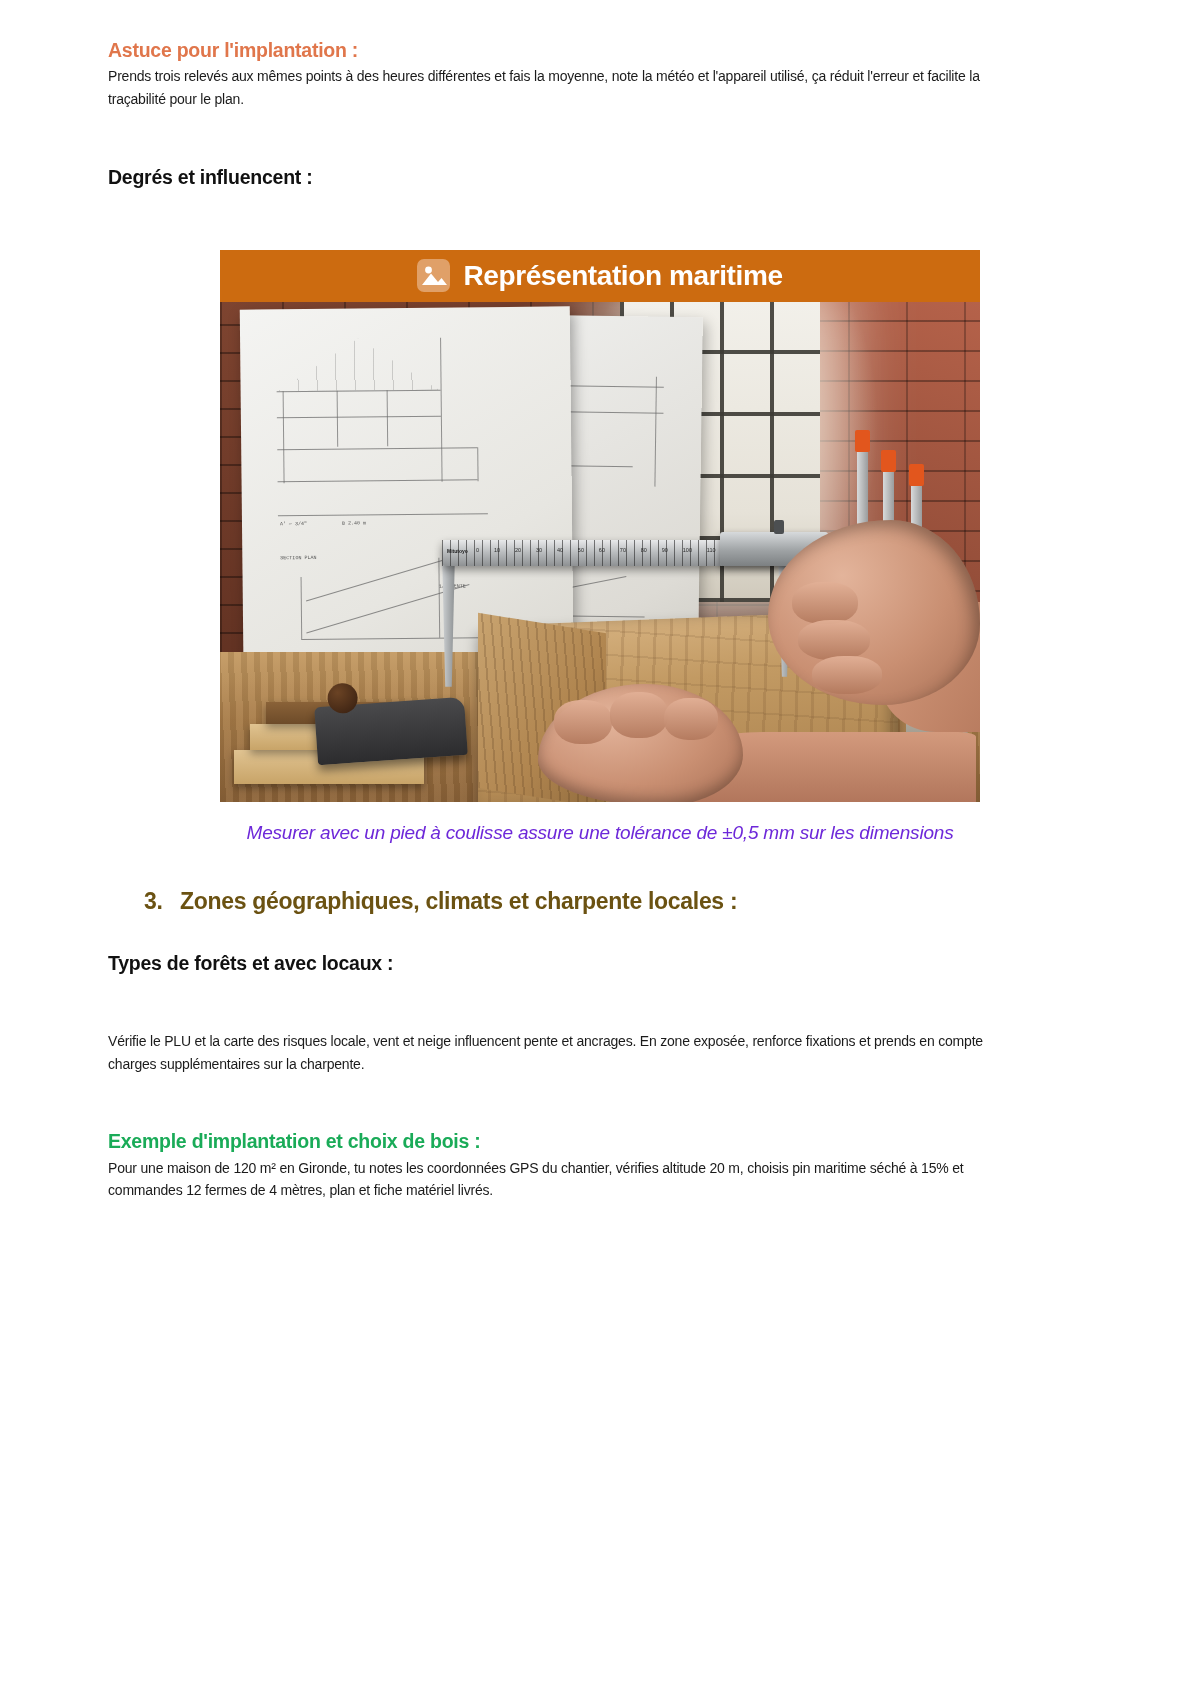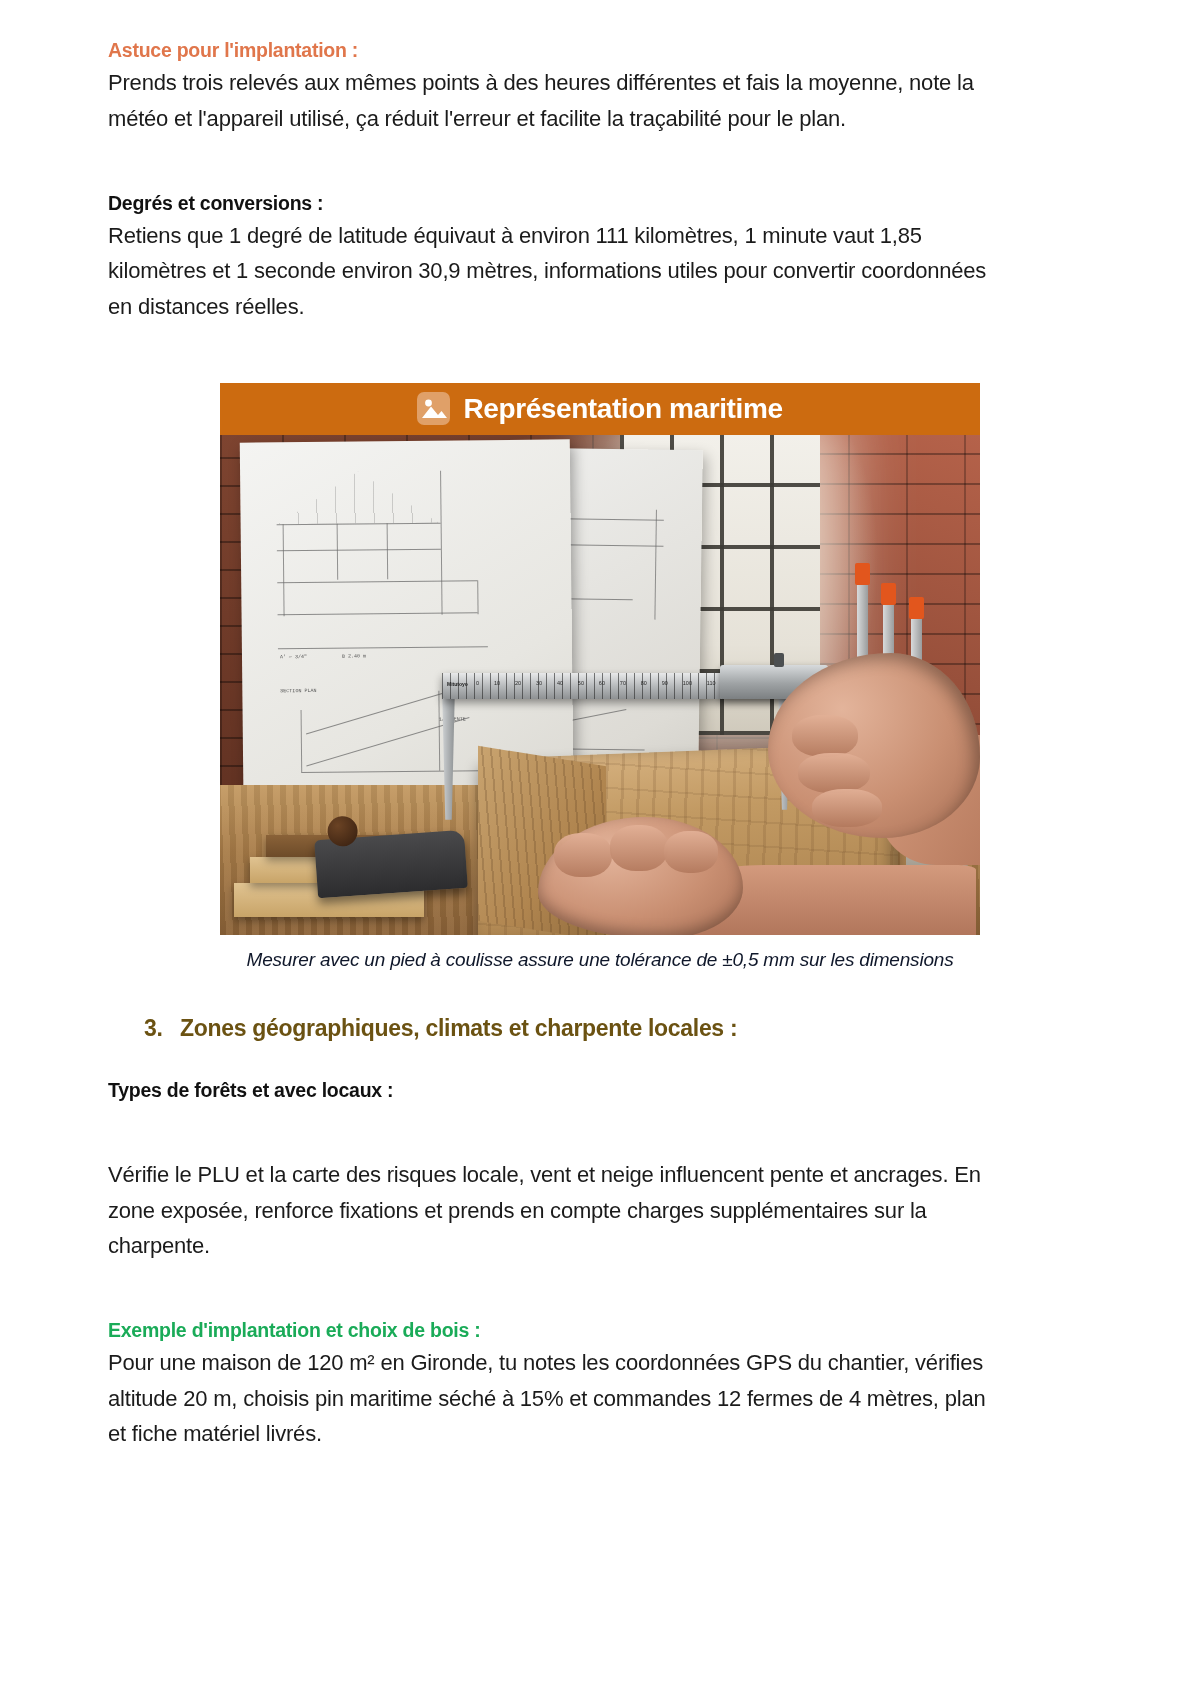--- a/index.html
+++ b/index.html
@@ -27,21 +27,21 @@
     font-size: 19.5px;
     font-weight: bold;
     letter-spacing: -0.25px;
     line-height: 1.5;
   }
   .h-sub.orange { color: #e0764b; }
   .h-sub.dark   { color: #111111; }
   .h-sub.green  { color: #1aab58; }
 
   .para {
-    font-size: 22px;
+    font-size: 14px;
     color: #1b1b1b;
     line-height: 1.62;
     letter-spacing: -0.2px;
     max-width: 895px;
   }
 
   .spacer-1 { height: 30px; }
   .spacer-2 { height: 36px; }
 
   
@@ -299,25 +299,25 @@
     background: linear-gradient(180deg, #b9b3a7 0%, #8f887b 100%);
     border-radius: 4px 4px 7px 7px;
   }
   .mug::after {
     content: ""; position: absolute; right: -14px; top: 12px;
     width: 18px; height: 22px; border: 5px solid #9c9488;
     border-left-color: transparent; border-radius: 0 50% 50% 0;
   }
 
   .fig-caption {
-    margin-top: 14px;
+    margin-top: 20px;
     text-align: center;
     font-size: 19px;
     font-style: italic;
-    color: #0f172a;
+    color: #6d28d9;
     letter-spacing: -0.2px;
     white-space: nowrap;
   }
 
   
   .section-head {
     margin: 44px 0 34px 36px;
     display: flex;
     align-items: baseline;
     gap: 14px;
@@ -336,22 +336,21 @@
   <div class="spacer-2"></div>
 
   <div class="block">
     <div class="h-sub orange">Astuce pour l'implantation :</div>
     <div class="para">Prends trois relevés aux mêmes points à des heures différentes et fais la moyenne, note la météo et l'appareil utilisé, ça réduit l'erreur et facilite la traçabilité pour le plan.</div>
   </div>
 
   <div class="spacer-1"></div>
 
   <div class="block">
-    <div class="h-sub dark">Degrés et conversions :</div>
-    <div class="para">Retiens que 1 degré de latitude équivaut à environ 111 kilomètres, 1 minute vaut 1,85 kilomètres et 1 seconde environ 30,9 mètres, informations utiles pour convertir coordonnées en distances réelles.</div>
+    <div class="h-sub dark">Degrés et influencent :</div>
   </div>
 
   <div class="spacer-2"></div>
 
   <div class="figure">
 
     <div class="fig-banner">
       <span class="img-icon">
         <svg viewBox="0 0 33 33" aria-hidden="true">
           <circle cx="11.5" cy="11" r="3.4" fill="#ffffff"></circle>

